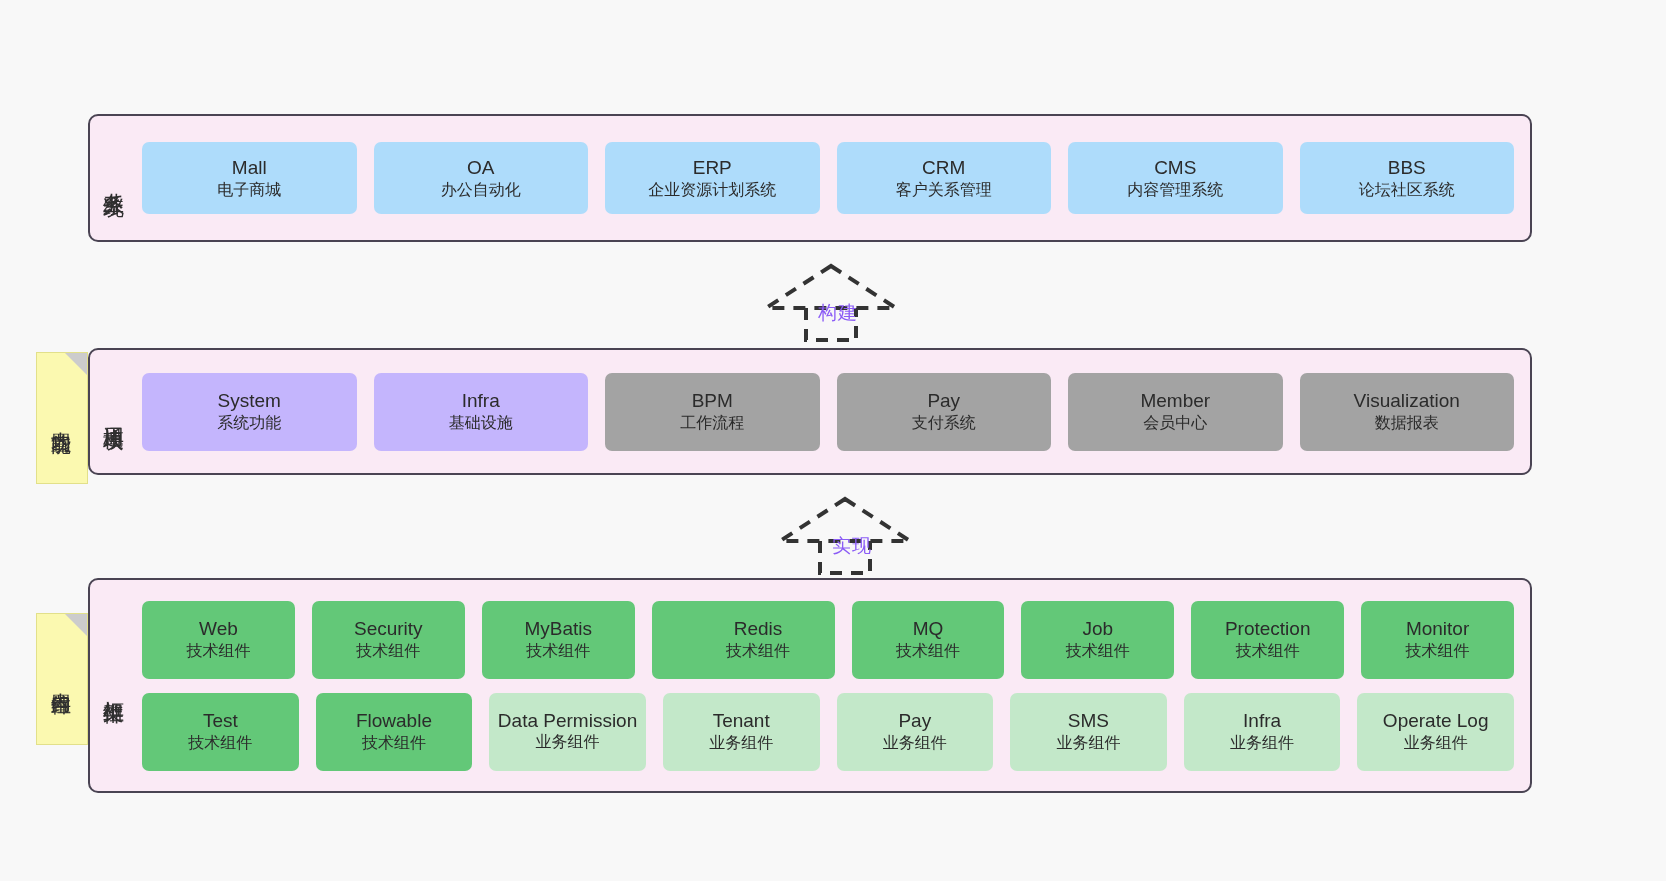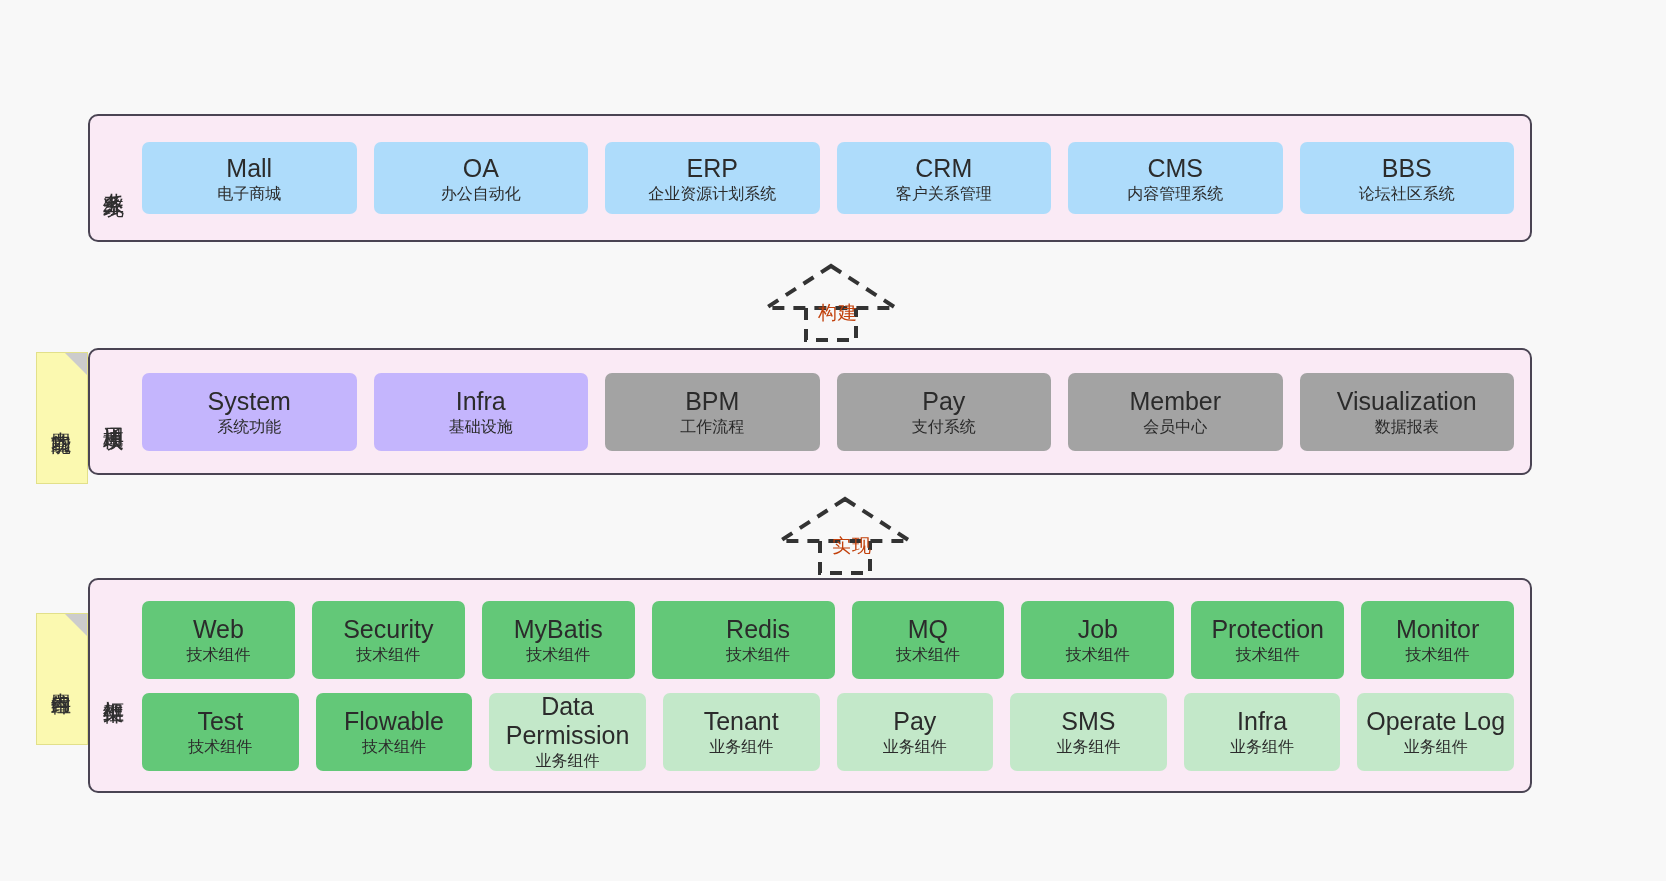--- a/index.html
+++ b/index.html
@@ -71,21 +71,21 @@
     display: flex;
     flex-direction: column;
     align-items: center;
     justify-content: center;
     text-align: center;
     box-sizing: border-box;
     padding: 4px 6px;
     line-height: 1.28;
   }
   .card .t1 {
-    font-size: 25px;
+    font-size: 19px;
     color: #2b2b2b;
   }
   .card .t2 {
     font-size: 16px;
     color: #2b2b2b;
   }
 
   .c-blue       { background: #aedcfb; }
   .c-red        { background: #c4b5fd; }
   .c-pink       { background: #a3a3a3; }
@@ -120,21 +120,21 @@
   }
 
   
   .uml-arrow {
     position: absolute;
     z-index: 2;
   }
   .uml-arrow .lbl {
     position: absolute;
     font-size: 19px;
-    color: #c2410c;
+    color: #8b5cf6;
     white-space: nowrap;
     letter-spacing: 1px;
   }
 </style>
 </head>
 <body>
 
 <div class="canvas">
 
   <div class="layer" style="left:88px; top:114px; width:1444px; height:128px;">

